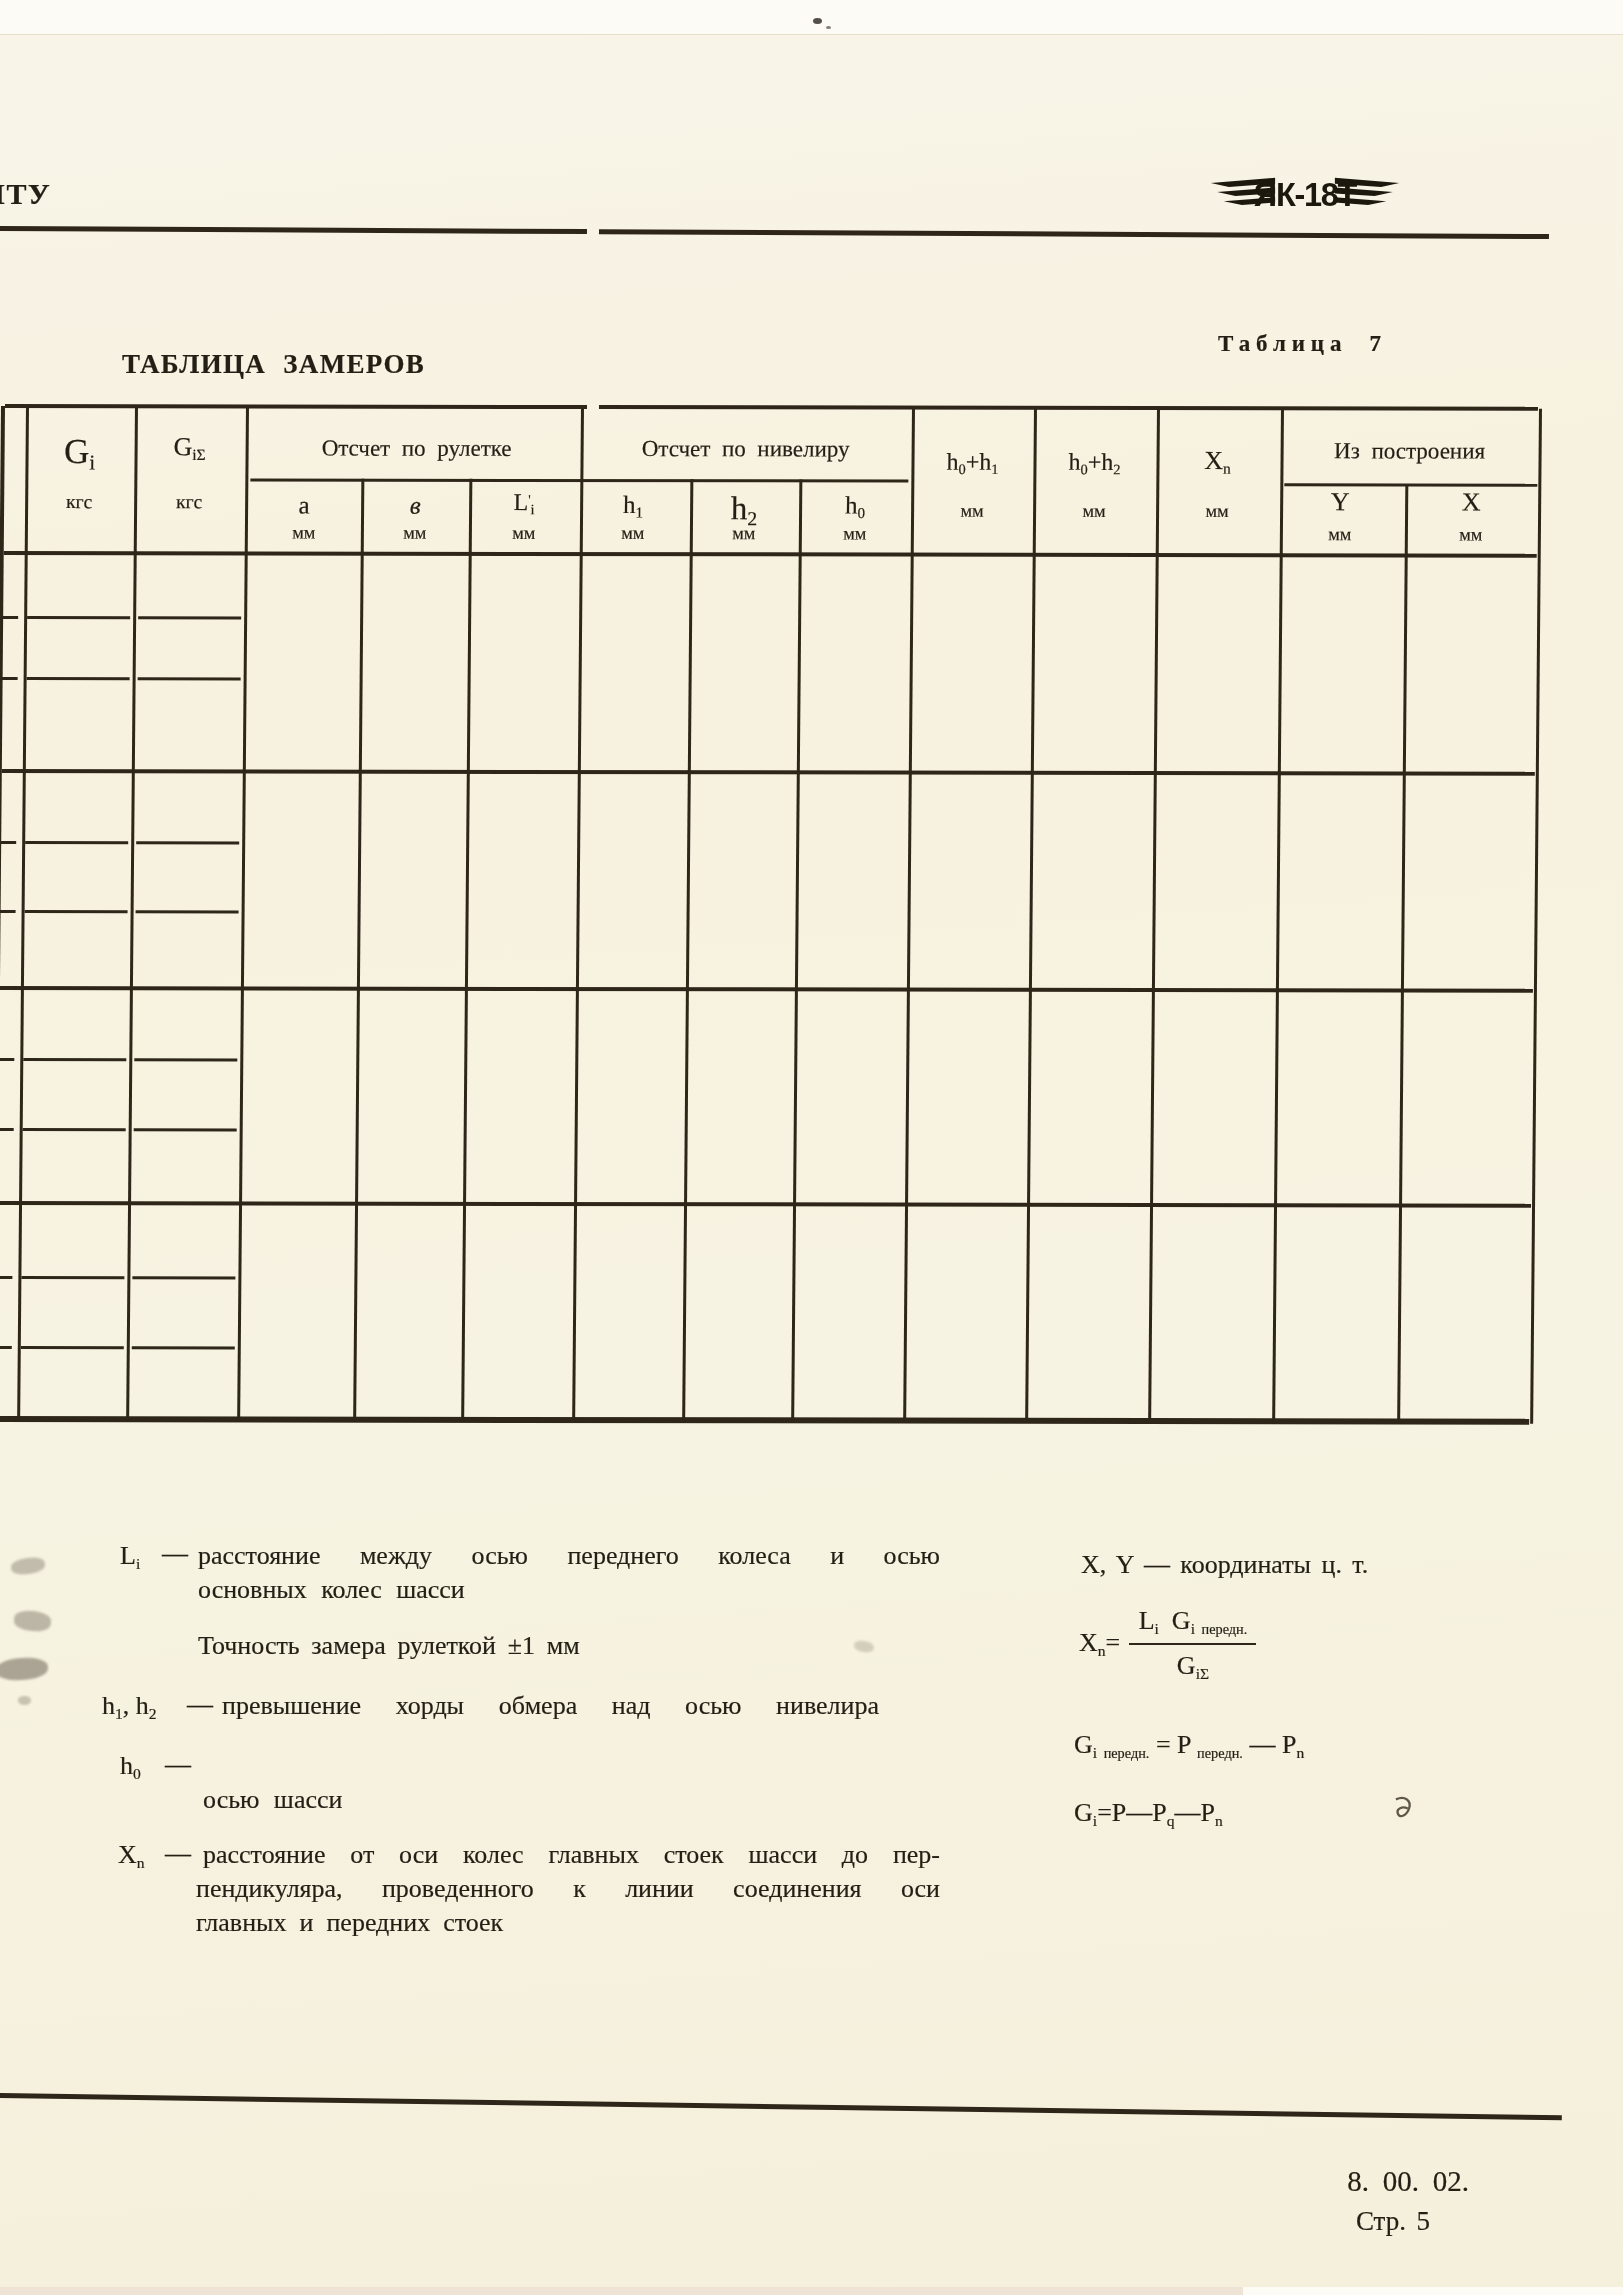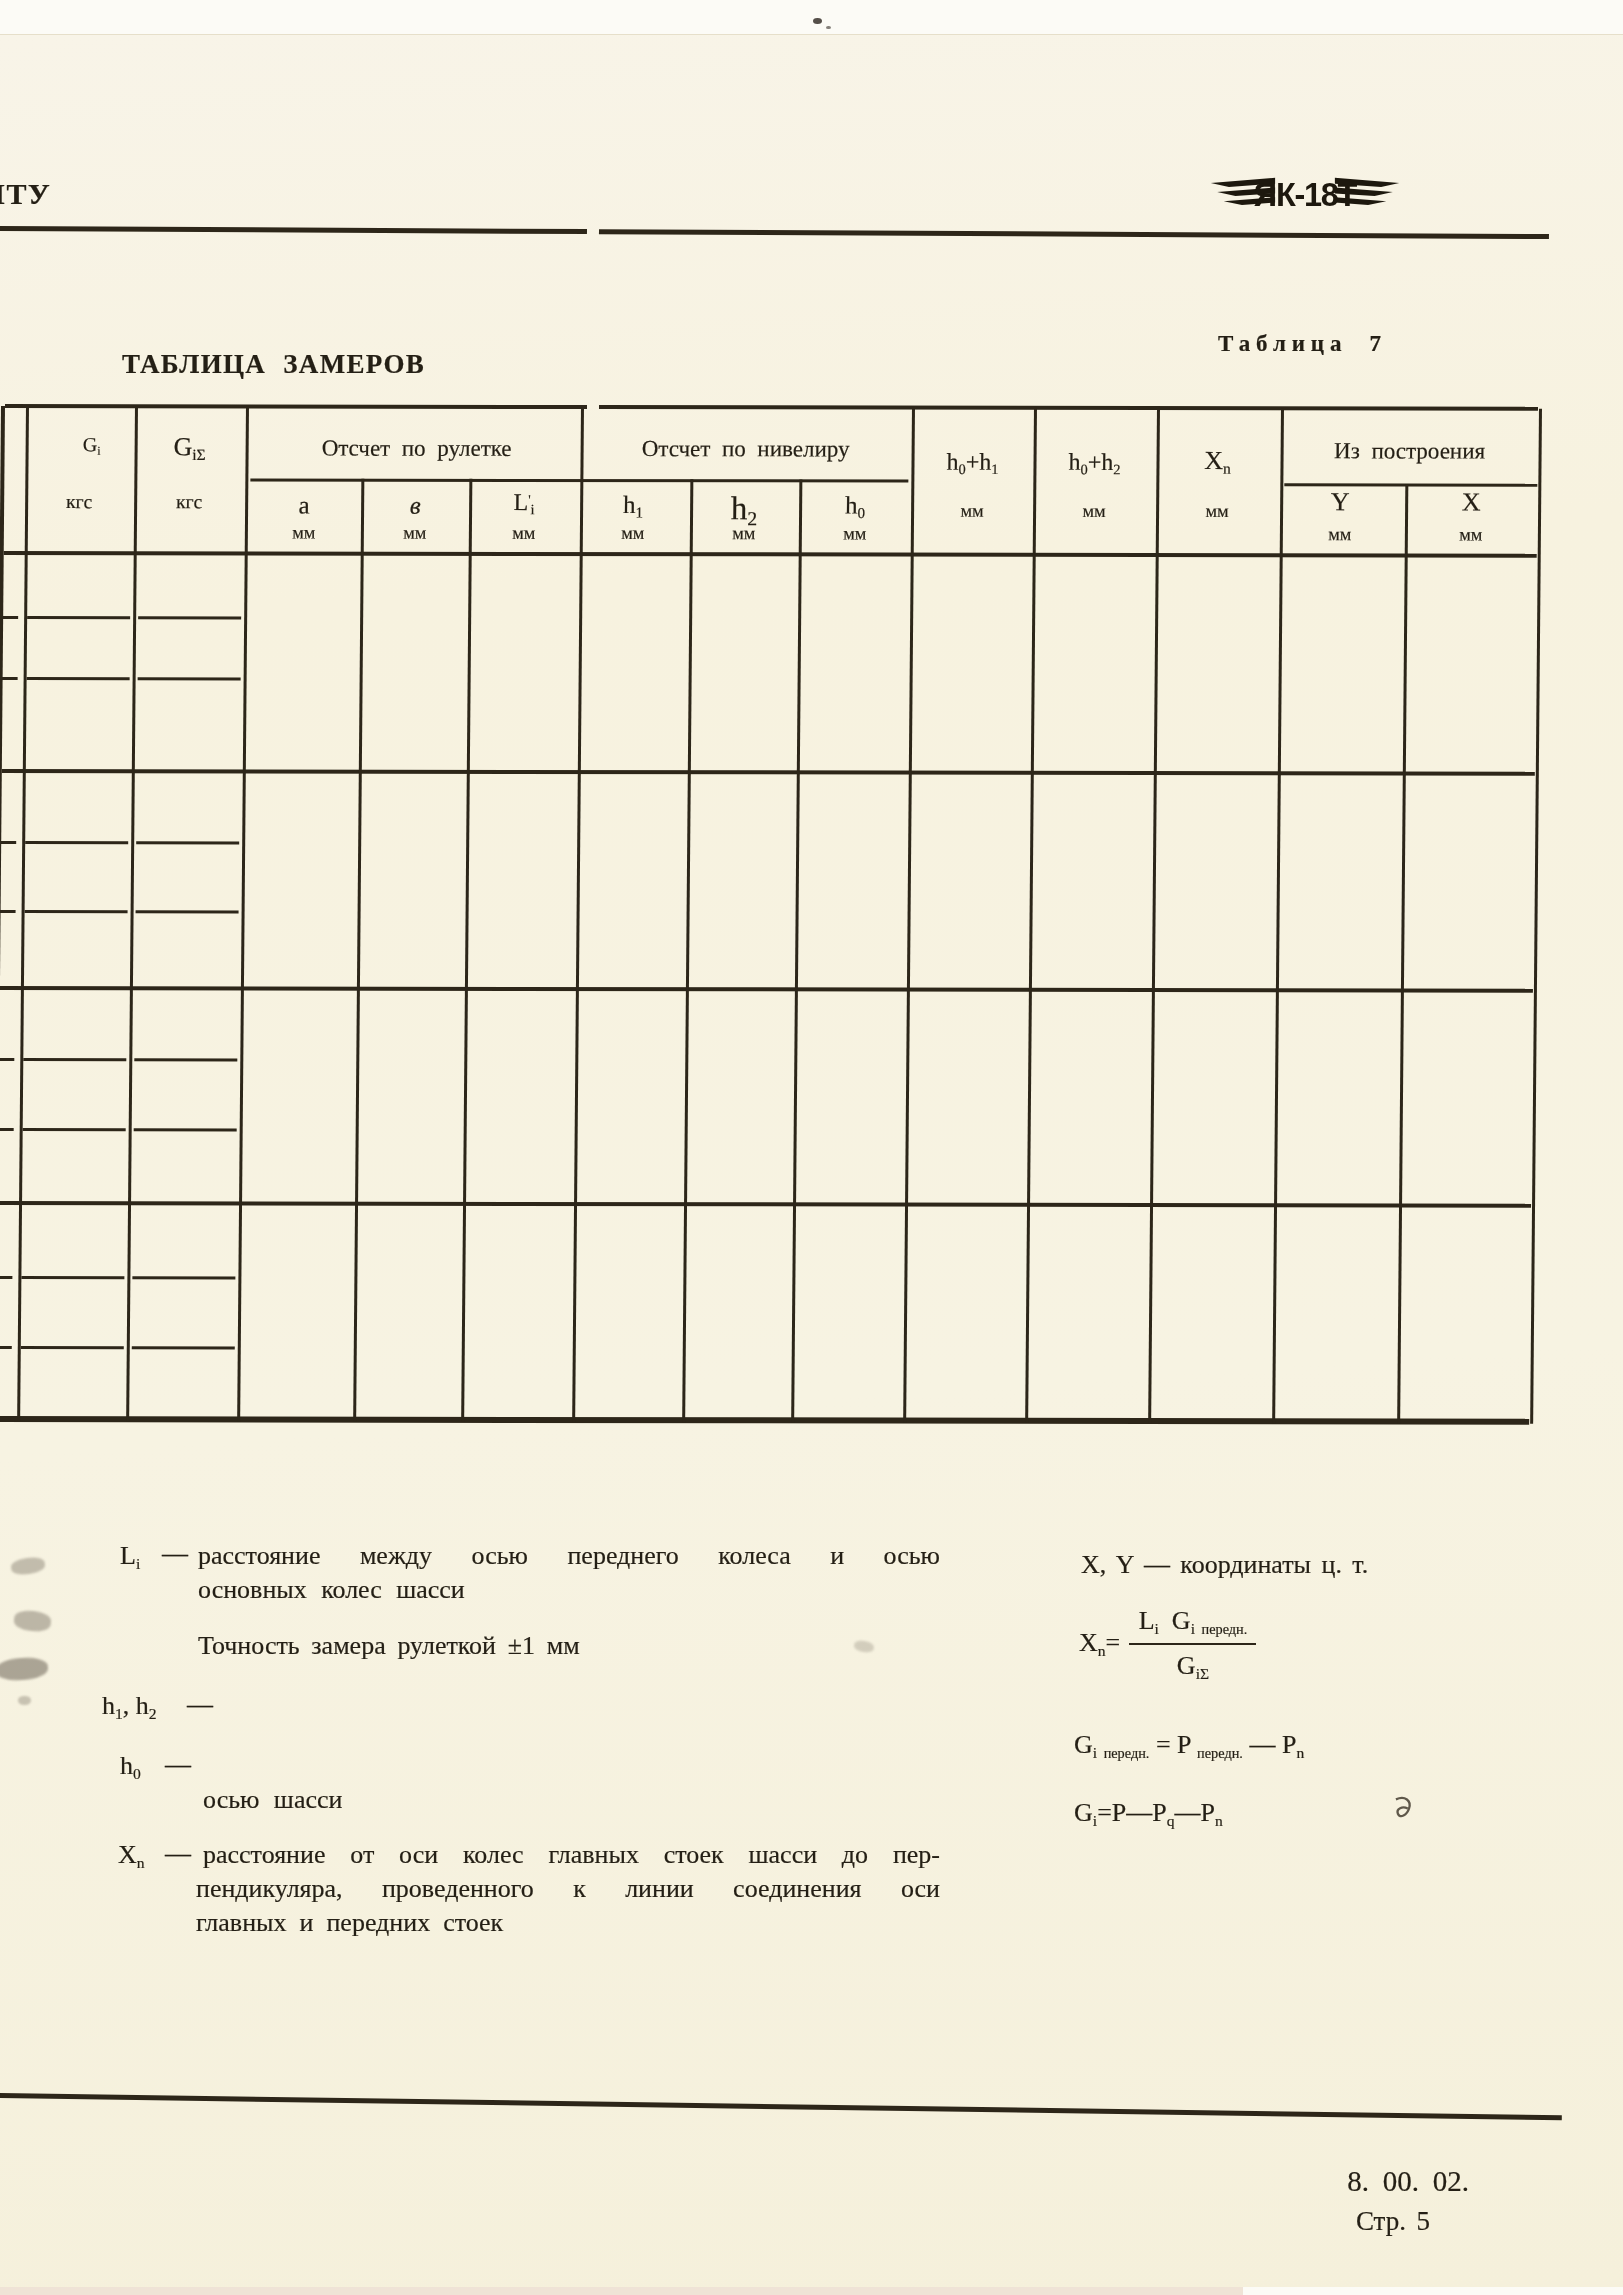--- a/index.html
+++ b/index.html
@@ -105,21 +105,21 @@
         <div class="vl" style="left: 691px; top: 478px; width: 2.6px; height: 943px;"></div>
         <div class="vl" style="left: 800px; top: 478px; width: 2.6px; height: 943px;"></div>
         <div class="vl" style="left: 912px; top: 406px; width: 2.6px; height: 1015px;"></div>
         <div class="vl" style="left: 1034px; top: 406px; width: 2.6px; height: 1015px;"></div>
         <div class="vl" style="left: 1157px; top: 406px; width: 2.6px; height: 1015px;"></div>
         <div class="vl" style="left: 1281px; top: 406px; width: 2.6px; height: 1015px;"></div>
         <div class="vl" style="left: 1406px; top: 482px; width: 2.6px; height: 939px;"></div>
         <div class="vl" style="left: 1539px; top: 406px; width: 3.3px; height: 1015px;"></div>
       </div>
 
-    <div class="tx ink ctr" style="left:92px;top:434px;font-size:20px"><span>G</span><span class="s">i</span></div>
+    <div class="tx ink ctr" style="left:80px;top:434px;font-size:35px"><span>G</span><span class="s">i</span></div>
     <div class="tx ink ctr" style="left:80px;top:492px;font-size:19.6px">кгс</div>
 
     <div class="tx ink ctr" style="left:190px;top:434px;font-size:26px"><span>G</span><span class="s">iΣ</span></div>
     <div class="tx ink ctr" style="left:190px;top:492px;font-size:19.6px">кгс</div>
 
     <div class="tx ink ctr" style="left:417px;top:436px;font-size:23px;word-spacing:5.9px">Отсчет по рулетке</div>
     <div class="tx ink ctr" style="left:746px;top:436px;font-size:23px;word-spacing:5.9px">Отсчет по нивелиру</div>
     <div class="tx ink ctr" style="left:1410px;top:437px;font-size:23px;word-spacing:5.9px">Из построения</div>
 
     <div class="tx ink ctr" style="left:305px;top:492px;font-size:25px">а</div>
@@ -157,20 +157,21 @@
 
   <div class="tx ink" style="left:120px;top:1543px;font-size:26px"><span>L</span><span class="s">i</span></div>
   <div class="tx ink" style="left:162px;top:1541px;font-size:26px">—</div>
   <div class="tx ink jst" style="left:198px;top:1543px;width:742px;font-size:26px">расстояние между осью переднего колеса и осью</div>
   <div class="tx ink" style="left:198px;top:1577px;font-size:26px;word-spacing:7.9px">основных колес шасси</div>
 
   <div class="tx ink" style="left:198px;top:1633px;font-size:26px;word-spacing:5.2px">Точность замера рулеткой ±1 мм</div>
 
   <div class="tx ink" style="left:102px;top:1693px;font-size:26px"><span>h</span><span class="s">1</span><span>,</span> <span>h</span><span class="s">2</span></div>
   <div class="tx ink" style="left:187px;top:1692px;font-size:26px">—</div>
+  <div class="tx ink jst" style="left:222px;top:1693px;width:657px;font-size:26px">превышение хорды обмера над осью нивелира</div>
 
   <div class="tx ink" style="left:120px;top:1753px;font-size:26px"><span>h</span><span class="s">0</span></div>
   <div class="tx ink" style="left:165px;top:1752px;font-size:26px">—</div>
   <div class="tx ink" style="left:203px;top:1787px;font-size:26px;word-spacing:7.9px">осью шасси</div>
 
   <div class="tx ink" style="left:118px;top:1842px;font-size:26px"><span>X</span><span class="s">n</span></div>
   <div class="tx ink" style="left:165px;top:1841px;font-size:26px">—</div>
   <div class="tx ink jst" style="left:203px;top:1842px;width:737px;font-size:26px">расстояние от оси колес главных стоек шасси до пер-</div>
   <div class="tx ink jst" style="left:196px;top:1876px;width:744px;font-size:26px">пендикуляра, проведенного к линии соединения оси</div>
   <div class="tx ink" style="left:196px;top:1910px;font-size:26px;word-spacing:6.5px">главных и передних стоек</div>

